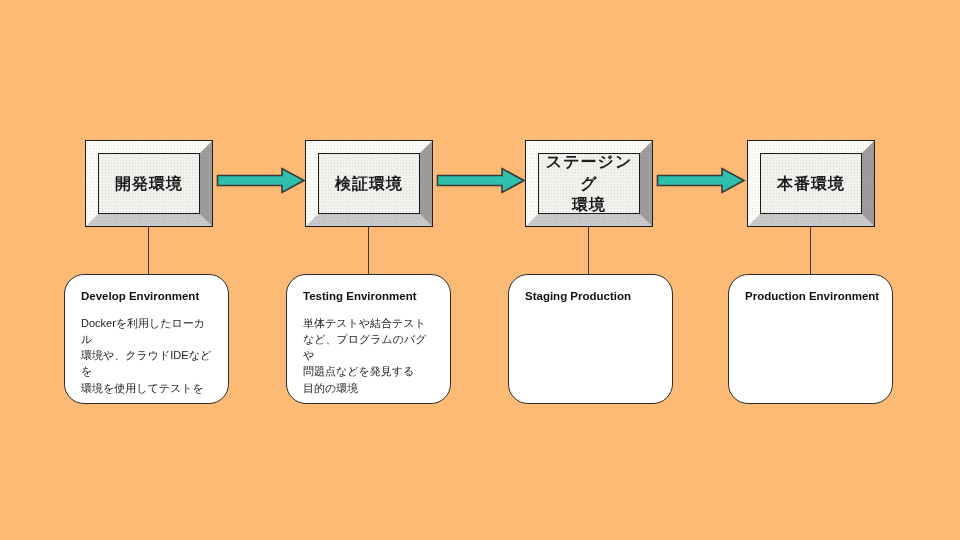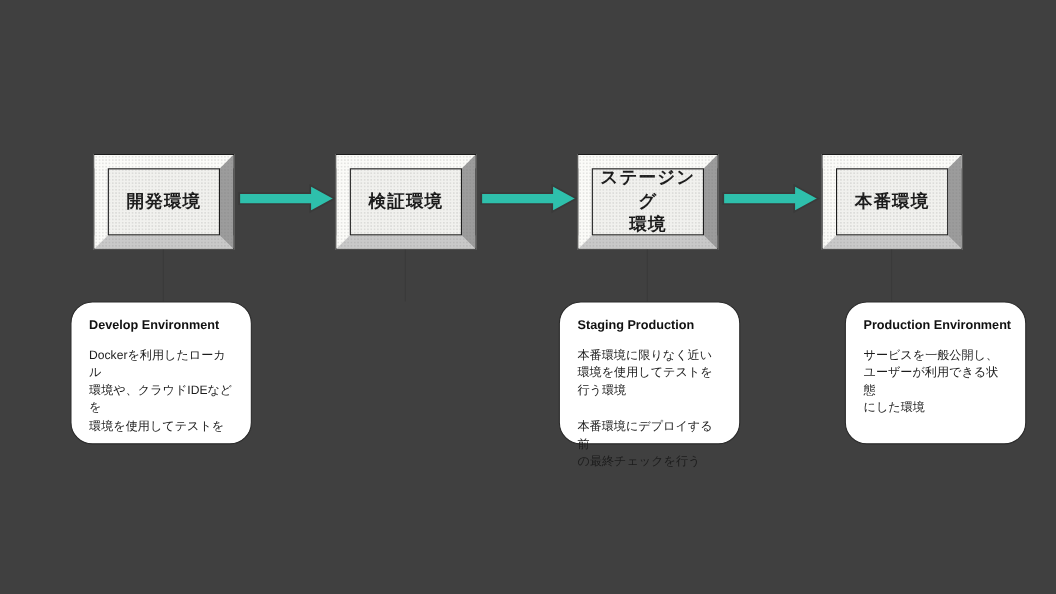--- a/index.html
+++ b/index.html
@@ -5,21 +5,21 @@
   * { margin: 0; padding: 0; box-sizing: border-box; }
   html, body { width: 960px; height: 540px; }
   body {
     font-family: "Liberation Sans", "DejaVu Sans", sans-serif;
     background: #EDF3FA;
   }
   .canvas {
     position: relative;
     width: 960px;
     height: 540px;
-    background: #404040;
+    background: #fdba74;
     overflow: hidden;
   }
 
   
   .box3d {
     position: absolute;
     top: 140px;
     width: 128px;
     height: 87px;
     border: 1px solid #1c1c1c;
@@ -105,21 +105,21 @@
     white-space: pre-line;
   }
 
   
   .pos-box-0 { left: 85px; }  .pos-box-1 { left: 305px; }
   .pos-box-2 { left: 525px; } .pos-box-3 { left: 747px; }
   .pos-arrow-0 { left: 216px; } .pos-arrow-1 { left: 436px; } .pos-arrow-2 { left: 656px; }
   .pos-line-0 { left: 148px; } .pos-line-1 { left: 368px; }
   .pos-line-2 { left: 588px; } .pos-line-3 { left: 810px; }
   .pos-desc-0 { left: 64px; }  .pos-desc-1 { left: 286px; }
-  .pos-desc-2 { left: 508px; } .pos-desc-3 { left: 728px; margin-left: 40px; }
+  .pos-desc-2 { left: 508px; } .pos-desc-3 { left: 728px; }
 </style>
 </head>
 <body>
 
 <div class="canvas">
 
   <div class="box3d pos-box-0">
     <div class="bevel"></div>
     <div class="face">
       <span class="box-title">開発環境</span>
@@ -137,54 +137,52 @@
     <polygon points="1.5,8.5 66,8.5 66,1.5 88,13.5 66,25.5 66,18.5 1.5,18.5" fill="#2EC0AC"></polygon>
   </svg>
 
   <div class="box3d pos-box-1">
     <div class="bevel"></div>
     <div class="face">
       <span class="box-title">検証環境</span>
     </div>
   </div>
   <div class="connector pos-line-1"></div>
+  <div class="desc-box pos-desc-1">
+    <div class="desc-title">Testing Environment</div>
+    <div class="desc-body">単体テストや結合テスト
+など、プログラムのバグや
+問題点などを発見する
+目的の環境</div>
+  </div>
 
   <svg class="flow-arrow pos-arrow-1" viewBox="0 0 90 27">
     <polygon points="1.5,8.5 66,8.5 66,1.5 88,13.5 66,25.5 66,18.5 1.5,18.5" fill="#2EC0AC"></polygon>
   </svg>
 
   <div class="box3d pos-box-2">
     <div class="bevel"></div>
     <div class="face">
       <span class="box-title">ステージング
 環境</span>
     </div>
   </div>
   <div class="connector pos-line-2"></div>
   <div class="desc-box pos-desc-2">
     <div class="desc-title">Staging Production</div>
-    <div class="desc-body">本番環境に限りなく近い
-環境を使用してテストを
-行う環境
-
-本番環境にデプロイする前
-の最終チェックを行う</div>
   </div>
 
   <svg class="flow-arrow pos-arrow-2" viewBox="0 0 90 27">
     <polygon points="1.5,8.5 66,8.5 66,1.5 88,13.5 66,25.5 66,18.5 1.5,18.5" fill="#2EC0AC"></polygon>
   </svg>
 
   <div class="box3d pos-box-3">
     <div class="bevel"></div>
     <div class="face">
       <span class="box-title">本番環境</span>
     </div>
   </div>
   <div class="connector pos-line-3"></div>
   <div class="desc-box pos-desc-3">
     <div class="desc-title">Production Environment</div>
-    <div class="desc-body">サービスを一般公開し、
-ユーザーが利用できる状態
-にした環境</div>
   </div>
 
 </div>
 
 </body></html>

